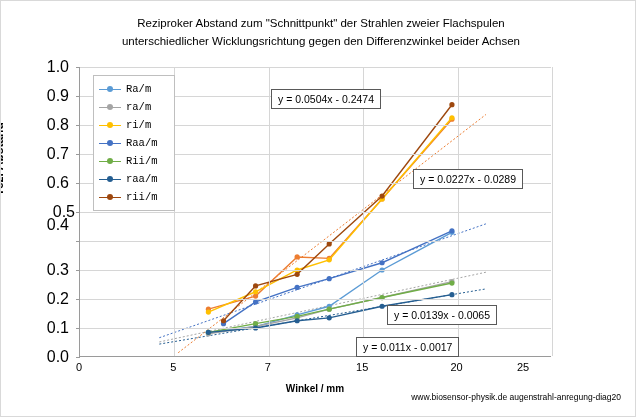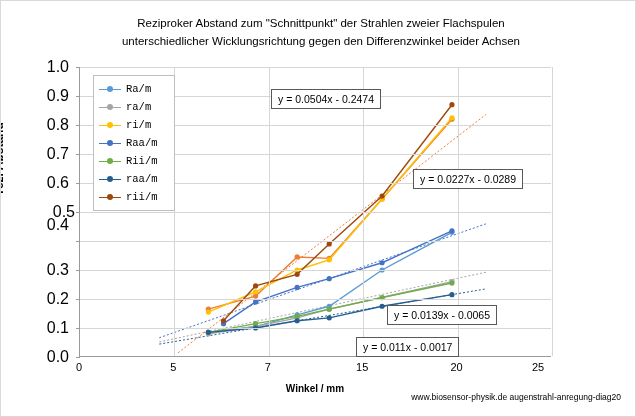--- a/index.html
+++ b/index.html
@@ -296,21 +296,21 @@
       <div class="ytick-label" style="top: 124px; right: 566px;">0.8</div>
       <div class="ytick-label" style="top: 95px; right: 566px; text-align: right;">0.9</div>
       <div class="ytick-label" style="top: 66px; right: 566px;">1.0</div>
     </div>
   <div id="xaxis-labels">
       <div class="xtick-label" style="left: 0px;">0</div>
       <div class="xtick-label" style="left: 94.4px;">5</div>
       <div class="xtick-label" style="left: 188.8px;">7</div>
       <div class="xtick-label" style="left: 283.2px;">15</div>
       <div class="xtick-label" style="left: 377.6px;">20</div>
-      <div class="xtick-label" style="left: 459px;">25</div>
+      <div class="xtick-label" style="left: 444px;">25</div>
     </div>
 
   <div id="legend">
       <div class="legend-item">
         <span class="legend-swatch">
           <span class="lline" style="background: rgb(91, 155, 213);"></span>
           <span class="lmark" style="background: rgb(91, 155, 213);"></span>
         </span>
         <span class="legend-label">Ra/m</span>
       </div>

